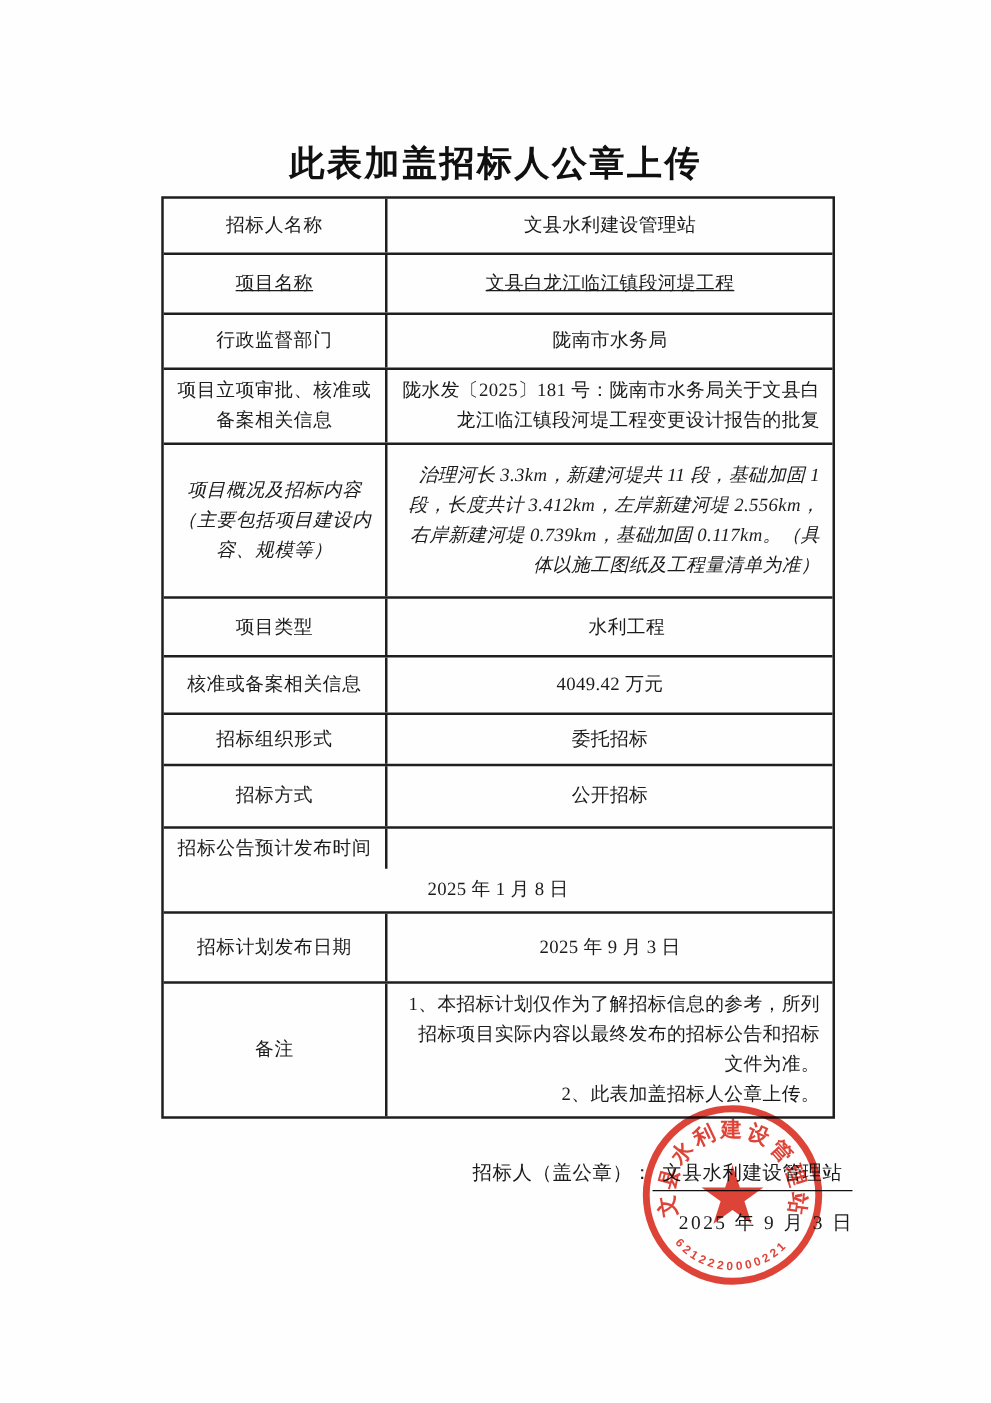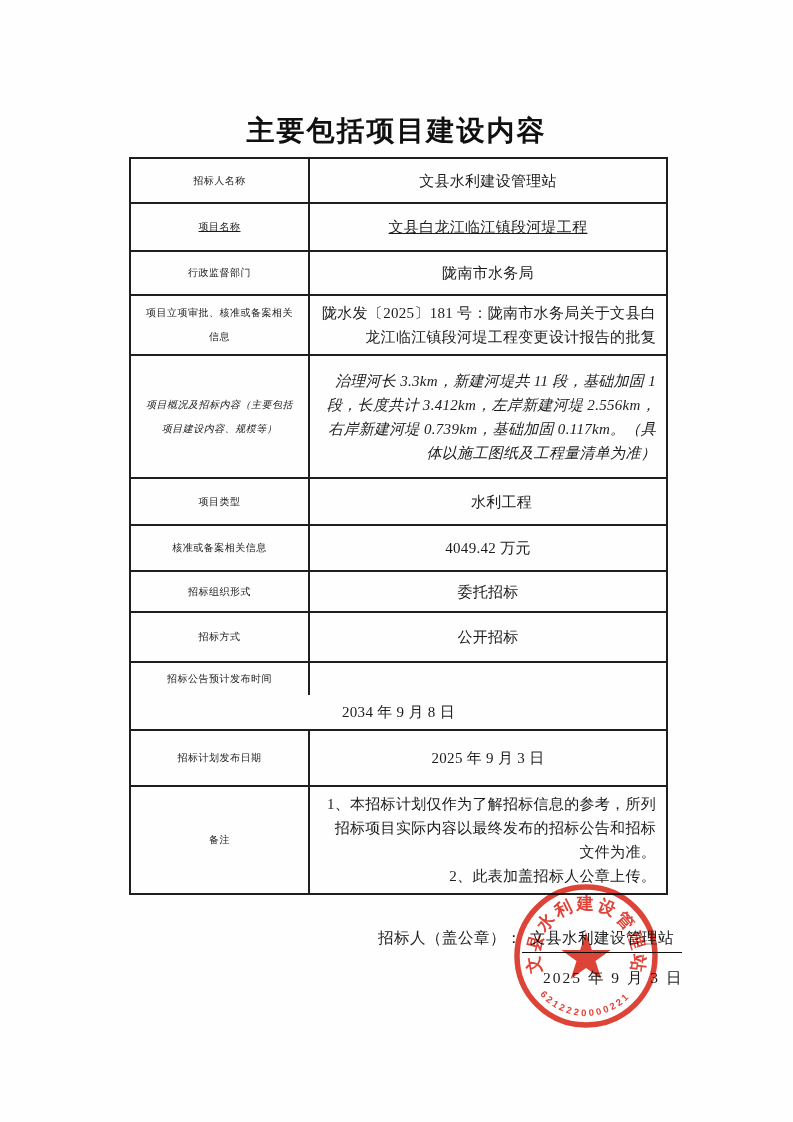--- a/index.html
+++ b/index.html
@@ -7,21 +7,21 @@
         font-family:"Liberation Serif", serif;color:#1b1b1b;}
   .doc-title{position:absolute;top:112px;left:0;width:100%;text-align:center;
         font-family:"Liberation Sans", sans-serif;font-weight:bold;font-size:28px;
         letter-spacing:2px;color:#101010;}
   .tender-table{position:absolute;left:129px;top:157px;width:539px;
         border:2px solid #1f1f1f;box-sizing:border-box;display:flex;flex-direction:column;}
   .row{display:flex;border-bottom:2px solid #1f1f1f;box-sizing:border-box;}
   .row:last-child{border-bottom:none;}
   .cell-label{width:179px;box-sizing:border-box;border-right:2px solid #1f1f1f;
         display:flex;align-items:center;justify-content:center;text-align:center;
-        padding:4px 10px;font-size:10px;line-height:24px;letter-spacing:0.5px;}
+        padding:4px 10px;font-size:15px;line-height:24px;letter-spacing:0.5px;}
   .cell-value{flex:1;box-sizing:border-box;display:flex;align-items:center;
         padding:5px 10px;font-size:15px;line-height:24px;letter-spacing:0.3px;}
   .row.center .cell-value{justify-content:center;text-align:center;}
   .row.left .cell-value{justify-content:flex-start;text-align:right;}
   .row.pre .cell-value span{white-space:pre-line;}
   .r0{min-height:45px;} .r1{min-height:48px;text-decoration:underline;} .r2{min-height:44px;}
   .r3{min-height:55px;} .r4{min-height:123px;font-style:italic;} .r5{min-height:47px;gap:27px;}
   .r6{min-height:46px;} .r7{min-height:41px;} .r8{min-height:50px;}
   .r9{min-height:53px;flex-direction:column;} .r10{min-height:56px;} .r11{min-height:95px;}
   .sig-line{position:absolute;top:928px;left:378px;font-size:15.5px;letter-spacing:0.5px;
@@ -31,21 +31,21 @@
   .sig-date{position:absolute;top:968px;left:543px;font-size:15.5px;letter-spacing:2px;
         white-space:nowrap;}
   .stamp{position:absolute;left:506px;top:876px;width:160px;height:160px;
         mix-blend-mode:multiply;opacity:0.92;}
 </style>
 </head>
 <body>
 
 <div class="page">
 
-  <div class="doc-title">主要包括项目建设内容</div>
+  <div class="doc-title">此表加盖招标人公章上传</div>
 
   <div class="tender-table">
     <div class="row r0 center">
       <div class="cell-label">招标人名称</div>
       <div class="cell-value">
           <span>文县水利建设管理站</span>
         </div>
     </div>
     <div class="row r1 center">
       <div class="cell-label">项目名称</div>
@@ -91,21 +91,21 @@
     </div>
     <div class="row r8 center">
       <div class="cell-label">招标方式</div>
       <div class="cell-value">
           <span>公开招标</span>
         </div>
     </div>
     <div class="row r9 center">
       <div class="cell-label">招标公告预计发布时间</div>
       <div class="cell-value">
-          <span>2034 年 9 月 8 日</span>
+          <span>2025 年 1 月 8 日</span>
         </div>
     </div>
     <div class="row r10 center">
       <div class="cell-label">招标计划发布日期</div>
       <div class="cell-value">
           <span>2025 年 9 月 3 日</span>
         </div>
     </div>
     <div class="row r11 left pre">
       <div class="cell-label">备注</div>

